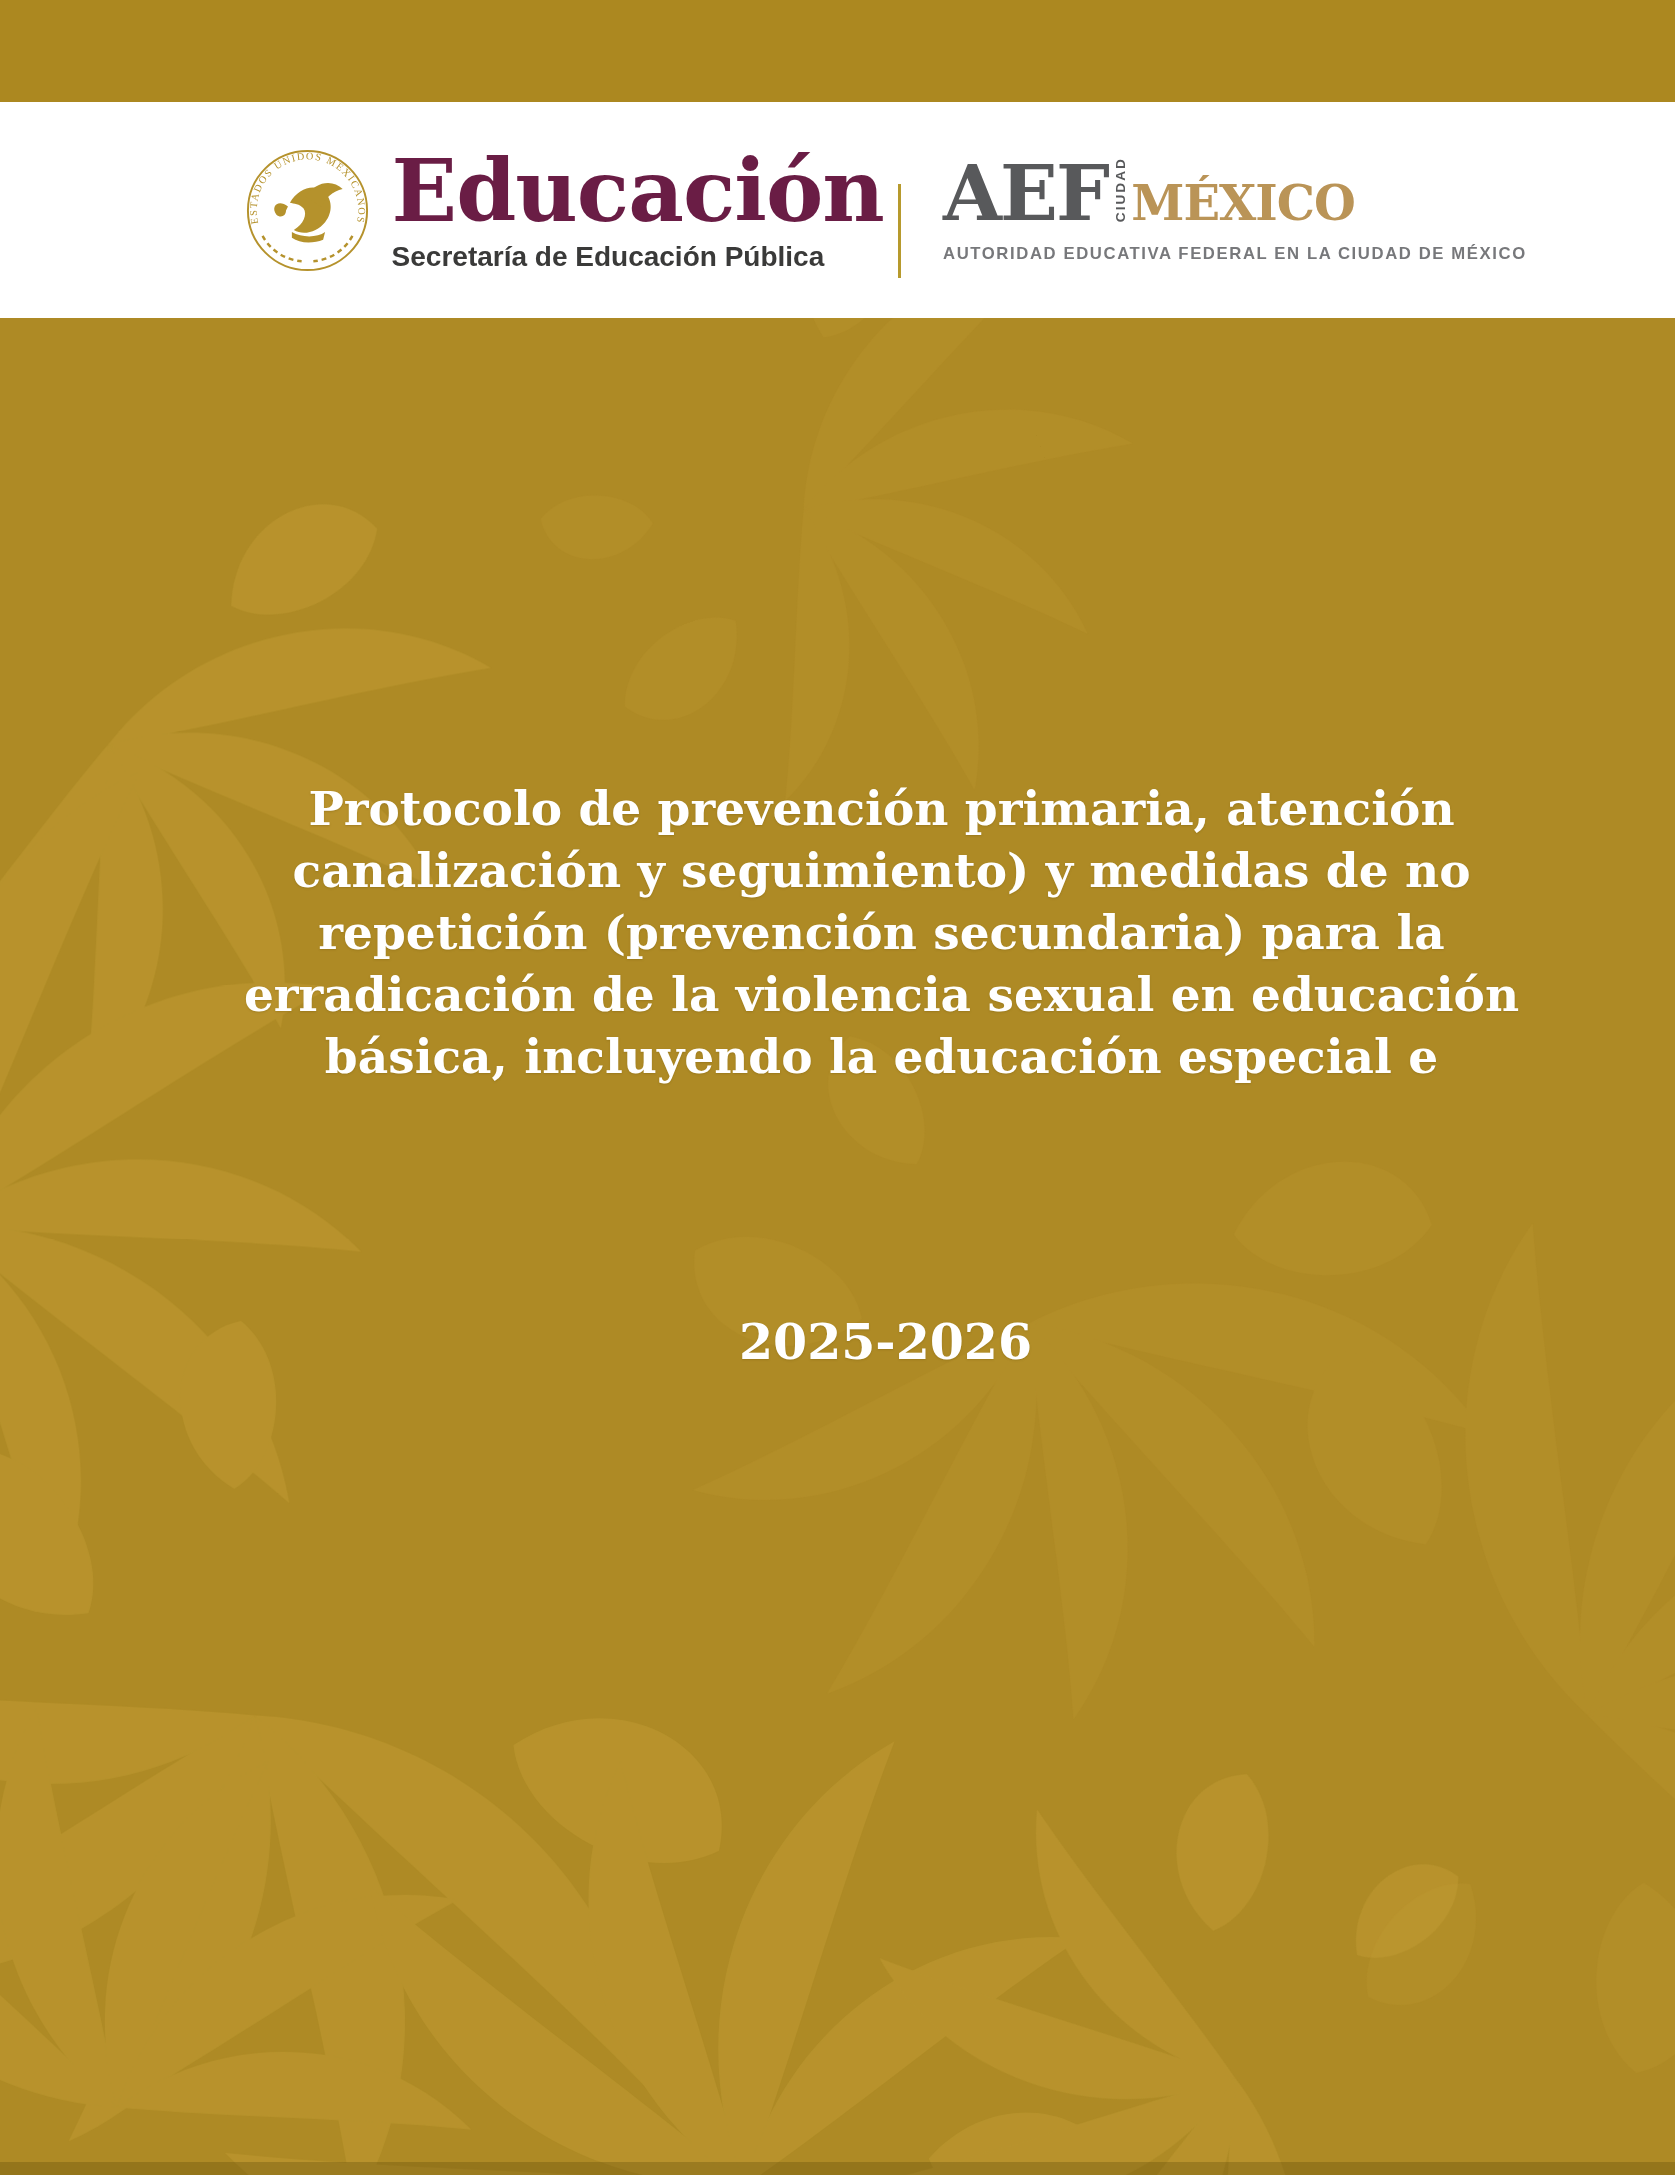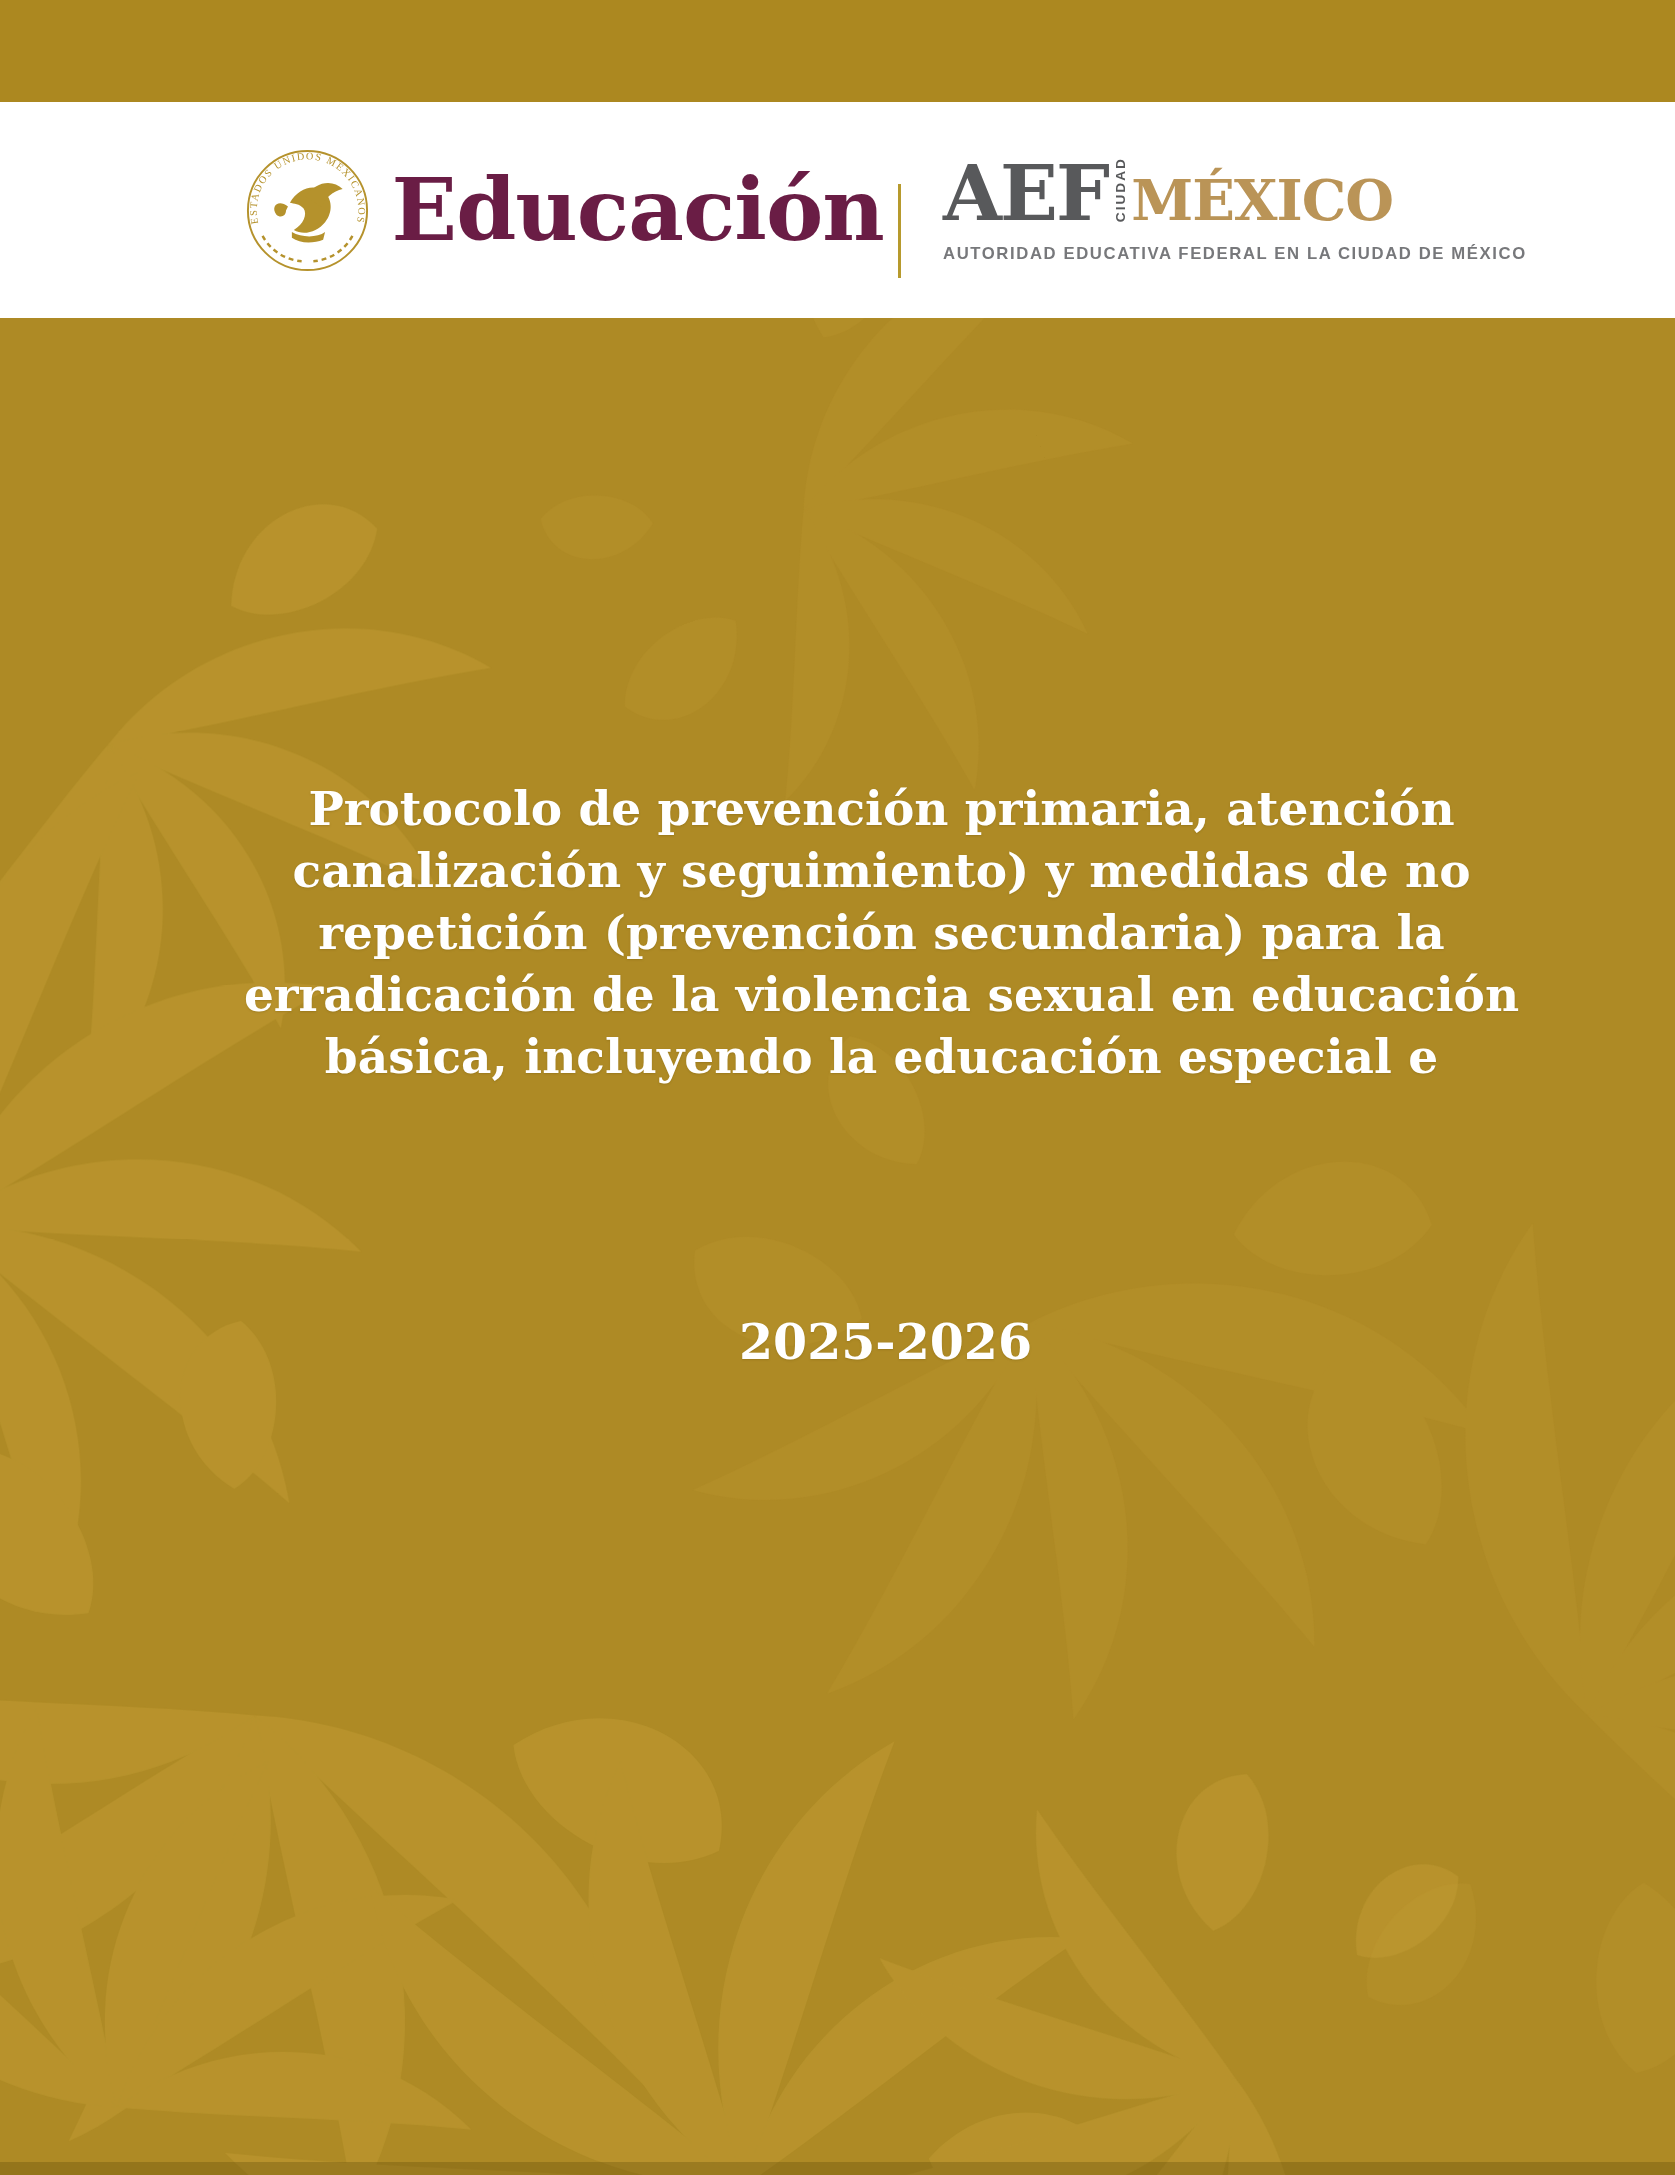--- a/index.html
+++ b/index.html
@@ -89,21 +89,21 @@
     font-weight: bold;
     font-size: 13.7px;
     letter-spacing: 2px;
     color: #58595B;
     margin: 0 3.9px 9.8px 5.9px;
     line-height: 1;
   }
   .aef-mexico {
     font-family: "DejaVu Serif", serif;
     font-weight: bold;
-    font-size: 56px; line-height: 1;
+    font-size: 48px; line-height: 1;
     color: #BA9457;
     letter-spacing: -1px;
   }
   .aef-caption {
     margin-top: 11.8px;
     font-family: "Liberation Sans", sans-serif;
     font-weight: bold;
     font-size: 16.7px;
     letter-spacing: 1.6px;
     color: #77787B;
@@ -192,20 +192,21 @@
           <path d="M-20 -4 C -30 -12 -38 -4 -32 4 C -28 8 -22 6 -22 0 Z"></path>
           <path d="M-16 22 C -6 28 10 28 18 22 L 16 30 C 6 34 -8 34 -16 28 Z"></path>
         </g>
         <g stroke="#B5922C" fill="none" stroke-width="2.5" stroke-dasharray="5 4">
           <path d="M -46 26 A 50 50 0 0 0 -6 52"></path>
           <path d="M 46 26 A 50 50 0 0 1 6 52"></path>
         </g>
       </svg>
       <div class="sep-text">
         <div class="sep-wordmark">Educación</div>
+        <div class="sep-tagline">Secretaría de Educación Pública</div>
       </div>
     </div>
 
     <div class="logo-divider"></div>
 
     <div class="aef-logo">
       <div class="aef-row">
         <span class="aef-acronym">AEF</span>
         <span class="aef-vertical">CIUDAD</span>
         <span class="aef-mexico">MÉXICO</span>

